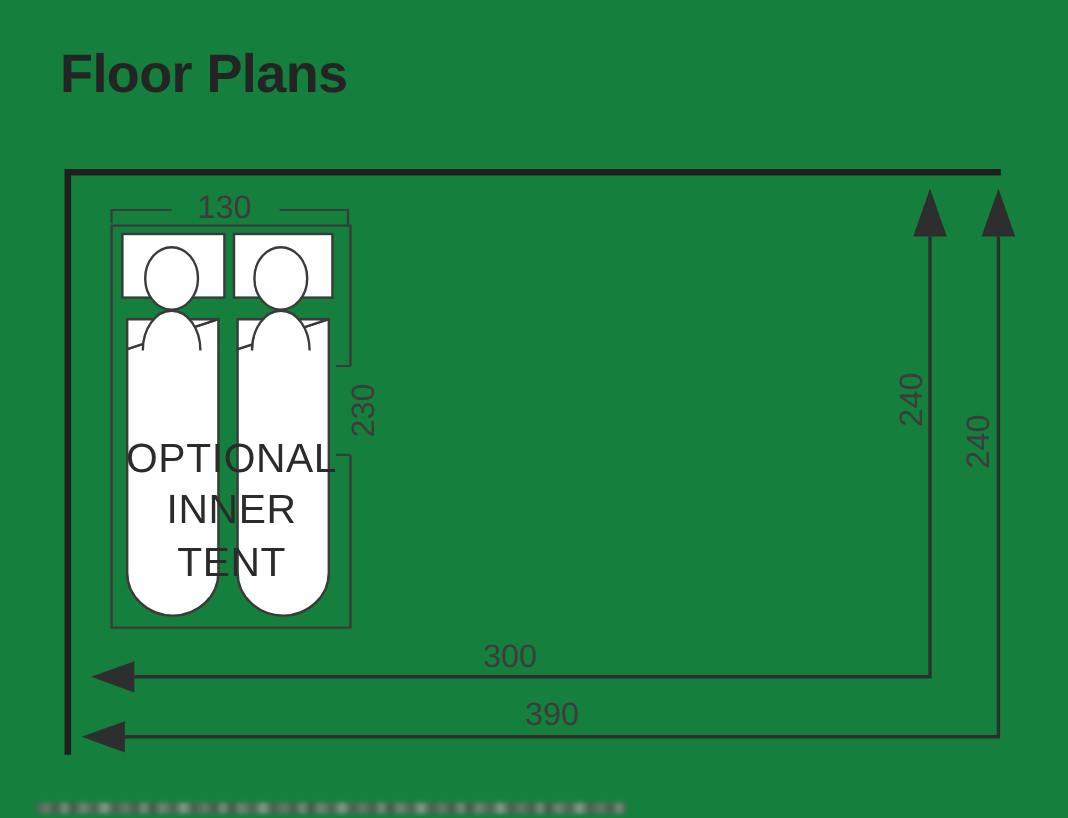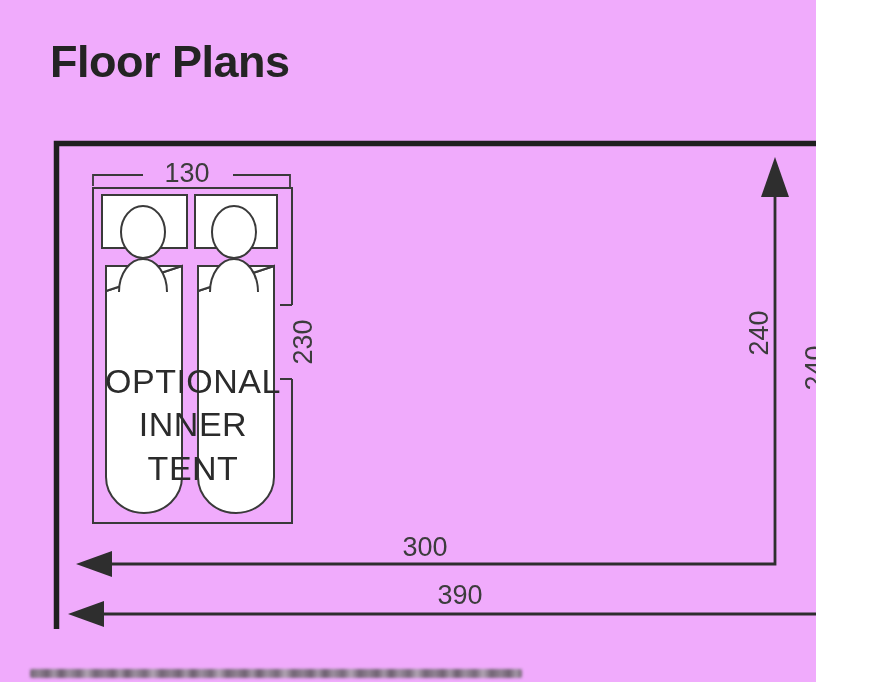--- a/index.html
+++ b/index.html
@@ -1,19 +1,19 @@
 <!DOCTYPE html>
 <html><head>
 <meta charset="utf-8">
 <style>
   html,body{margin:0;padding:0;background:#ffffff;}
   .canvas{
     position:relative;
-    width:816px;height:682px;
-    background:#f0abfc;
+    width:890px;height:682px;
+    background:#15803d;
     overflow:hidden;
     font-family:"Liberation Sans", sans-serif;
     text-decoration:underline;
   }
   .page-title{
     position:absolute;
     left:50px;top:36px;
     font-size:45px;
     font-weight:700;
     letter-spacing:-0.5px;

